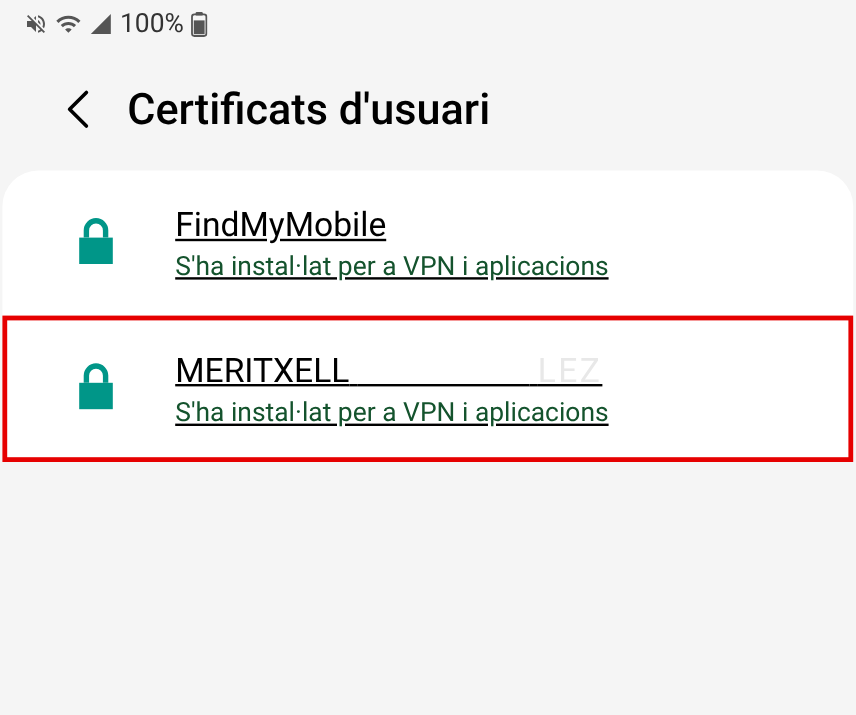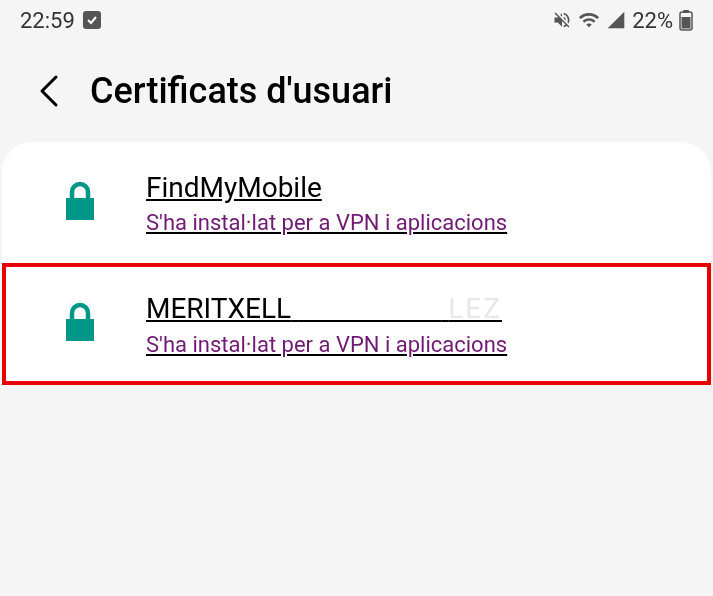--- a/index.html
+++ b/index.html
@@ -51,21 +51,21 @@
     .status-icon {
       display: inline-flex;
       align-items: center;
     }
     .battery-text {
       font-size: 22px;
     }
     .header {
       display: flex;
       align-items: center;
-      padding: 30px 30px 30px 36px;
+      padding: 30px 30px 30px 52px;
       gap: 28px;
     }
     .back-btn {
       cursor: pointer;
       display: flex;
       align-items: center;
     }
     .page-title {
       font-size: 36px;
       font-weight: 500;
@@ -95,56 +95,48 @@
       flex: 1;
     }
     .cert-name {
       font-size: 28px;
       color: #000;
       margin-bottom: 4px;
       line-height: 1.3;
     }
     .cert-desc {
       font-size: 22px;
-      color: #701a75;
+      color: #14532d;
     }
     .redacted {
       color: #e8e8e8;
       letter-spacing: 2px;
     }
   </style>
 </head>
 <body>
 
 <div class="status-bar">
-  <div class="status-left">
-    <span class="status-time">22:59</span>
-    <span class="checkbox-notif">
-      <svg width="12" height="12" viewBox="0 0 12 12">
-          <path d="M2 6 L5 9 L10 3" stroke="white" stroke-width="2" fill="none"></path>
-        </svg>
-    </span>
-  </div>
   <div class="status-right">
     <span class="status-icon">
       <svg width="20" height="20" viewBox="0 0 24 24">
           <path fill="#555" d="M16.5 12c0-1.77-1.02-3.29-2.5-4.03v2.21l2.45 2.45c.03-.2.05-.41.05-.63zm2.5 0c0 .94-.2 1.82-.54 2.64l1.51 1.51C20.63 14.91 21 13.5 21 12c0-4.28-2.99-7.86-7-8.77v2.06c2.89.86 5 3.54 5 6.71zM4.27 3L3 4.27 7.73 9H3v6h4l5 5v-6.73l4.25 4.25c-.67.52-1.42.93-2.25 1.18v2.06c1.38-.31 2.63-.95 3.69-1.81L19.73 21 21 19.73l-9-9L4.27 3zM12 4L9.91 6.09 12 8.18V4z"></path>
         </svg>
     </span>
     <span class="status-icon">
       <svg width="22" height="22" viewBox="0 0 24 24">
           <path fill="#555" d="M1 9l2 2c4.97-4.97 13.03-4.97 18 0l2-2C16.93 2.93 7.08 2.93 1 9zm8 8l3 3 3-3c-1.65-1.66-4.34-1.66-6 0zm-4-4l2 2c2.76-2.76 7.24-2.76 10 0l2-2C15.14 9.14 8.87 9.14 5 13z"></path>
         </svg>
     </span>
     <span class="status-icon">
       <svg width="20" height="20" viewBox="0 0 24 24">
           <path fill="#555" d="M2 22h20V2L2 22z"></path>
         </svg>
     </span>
-    <span class="battery-text">22%</span>
+    <span class="battery-text">100%</span>
     <span class="status-icon">
       <svg width="14" height="22" viewBox="0 0 14 22">
           <rect x="1" y="3" width="12" height="18" rx="2" fill="none" stroke="#555" stroke-width="1.5"></rect>
           <rect x="4" y="1" width="6" height="3" rx="1" fill="#555"></rect>
           <rect x="2.5" y="8" width="9" height="11.5" fill="#555"></rect>
         </svg>
     </span>
   </div>
 </div>
 

